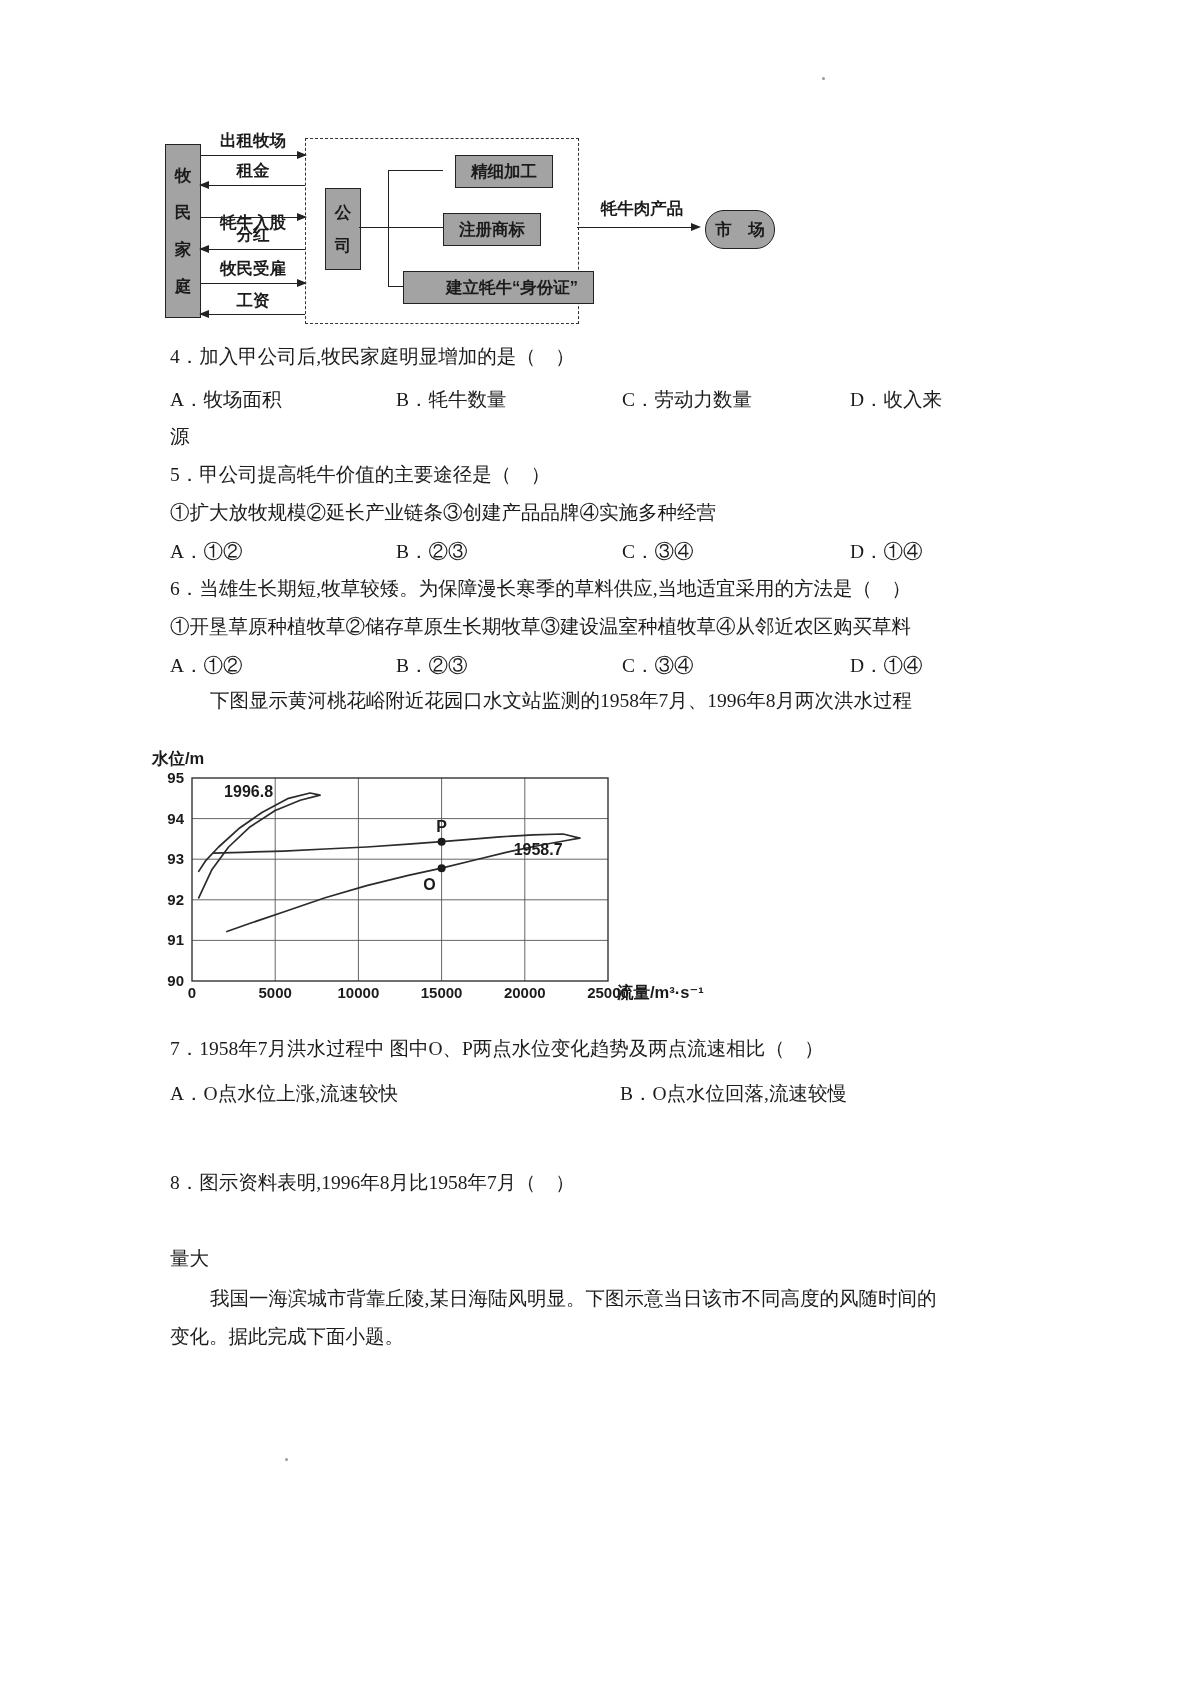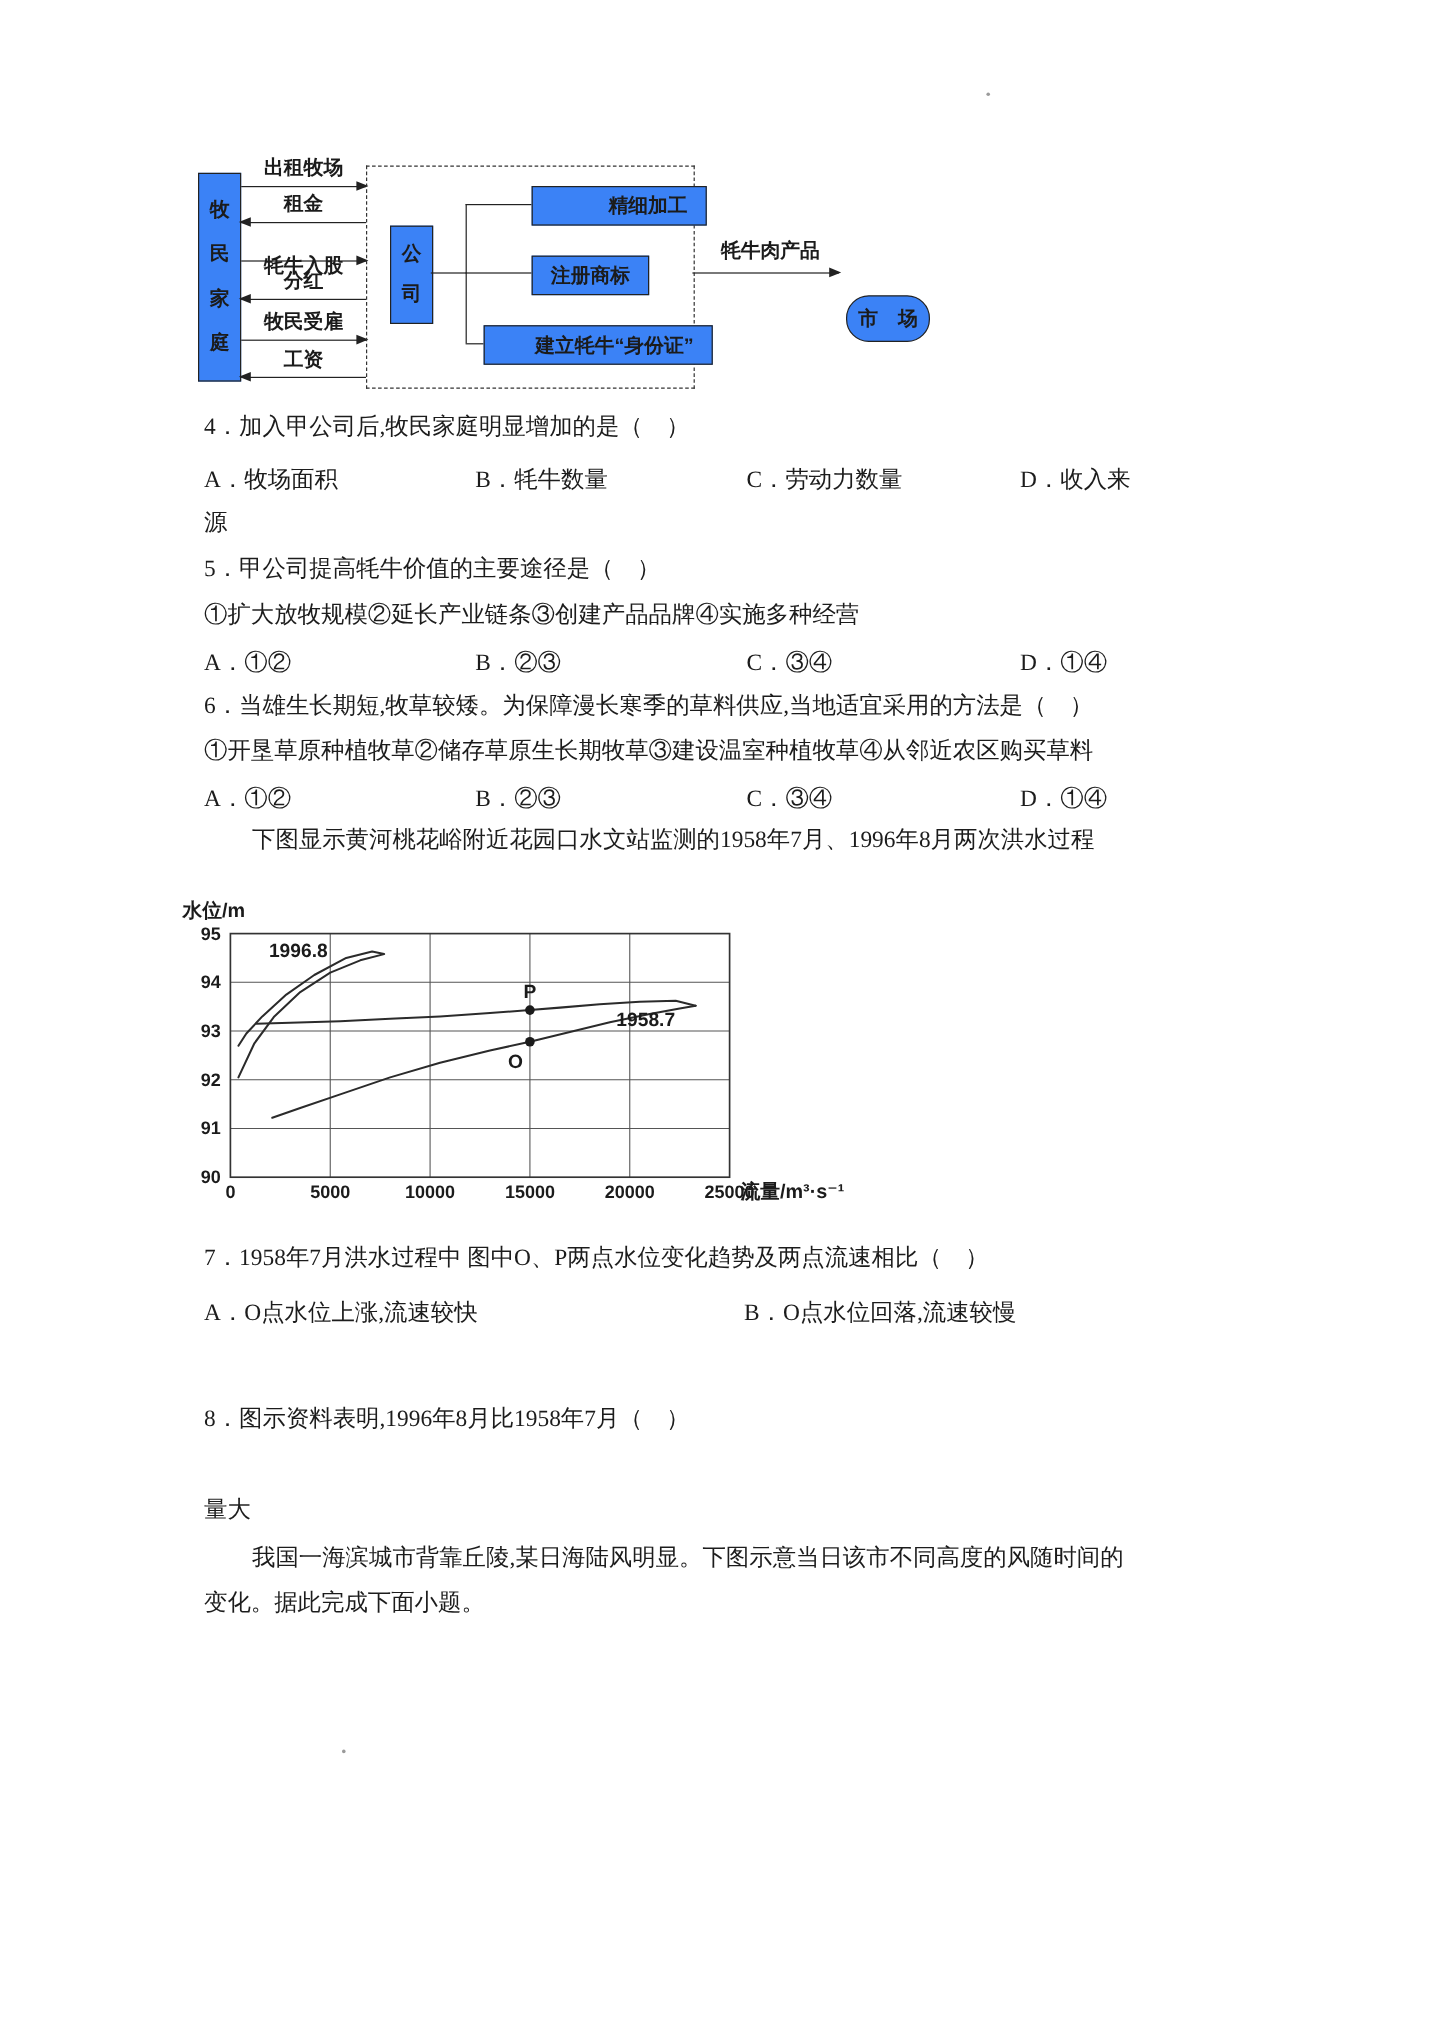--- a/index.html
+++ b/index.html
@@ -8,31 +8,31 @@
   .tline{position:absolute;left:170px;width:890px;font-size:19.5px;line-height:26px;white-space:nowrap;}
   .indent{padding-left:40px;}
   .row{position:absolute;left:170px;width:890px;height:26px;font-size:19.5px;}
   .opt{position:absolute;top:0;white-space:nowrap;}
   .c0{left:0;} .c1{left:226px;} .c2{left:452px;} .c3{left:680px;}
   .h0{left:0;} .h1{left:450px;}
 
   
   .diagram{position:absolute;left:165px;top:130px;width:640px;height:205px;
            font-family:"Liberation Sans","DejaVu Sans",sans-serif;font-weight:bold;font-size:16.5px;color:#1b1b1b;}
-  .dbox{position:absolute;border:1.6px solid #222;display:flex;align-items:center;justify-content:center;text-align:center;background:#3b82f6;}
+  .dbox{position:absolute;border:1.6px solid #222;display:flex;align-items:center;justify-content:center;text-align:center;background:#a3a3a3;}
   .vtext{width:18px;word-break:break-all;text-align:center;}
   .family{left:0;top:14px;width:34px;height:172px;}
   .family .vtext{line-height:37px;}
   .dashed{position:absolute;left:140px;top:8px;width:272px;height:184px;border:1.6px dashed #333;}
   .company{left:160px;top:58px;width:34px;height:80px;}
   .company .vtext{line-height:33px;}
-  .m1{left:278px;top:25px;width:96px;height:31px;padding-left:48px;}
+  .m1{left:290px;top:25px;width:96px;height:31px;}
   .m2{left:278px;top:83px;width:96px;height:31px;}
   .m3{left:238px;top:141px;width:162px;height:31px;padding-left:27px;}
-  .market{left:540px;top:80px;width:68px;height:37px;border-radius:19px;margin-top:36px;}
+  .market{left:540px;top:80px;width:68px;height:37px;border-radius:19px;}
   .ex-label{position:absolute;left:36px;width:104px;text-align:center;line-height:20px;}
   .arrow-line{position:absolute;height:0;border-top:1.7px solid #222;}
   .ex-arrow{left:36px;width:104px;}
   .dir-right::after{content:"";position:absolute;right:-2px;top:-5.5px;
       border-left:10px solid #222;border-top:4.5px solid transparent;border-bottom:4.5px solid transparent;}
   .dir-left::before{content:"";position:absolute;left:-2px;top:-5.5px;
       border-right:10px solid #222;border-top:4.5px solid transparent;border-bottom:4.5px solid transparent;}
   .conn{position:absolute;border:0 solid #222;}
   .cl-h{border-top-width:1.6px;height:0;}
   .cl-v{border-left-width:1.6px;width:0;}

